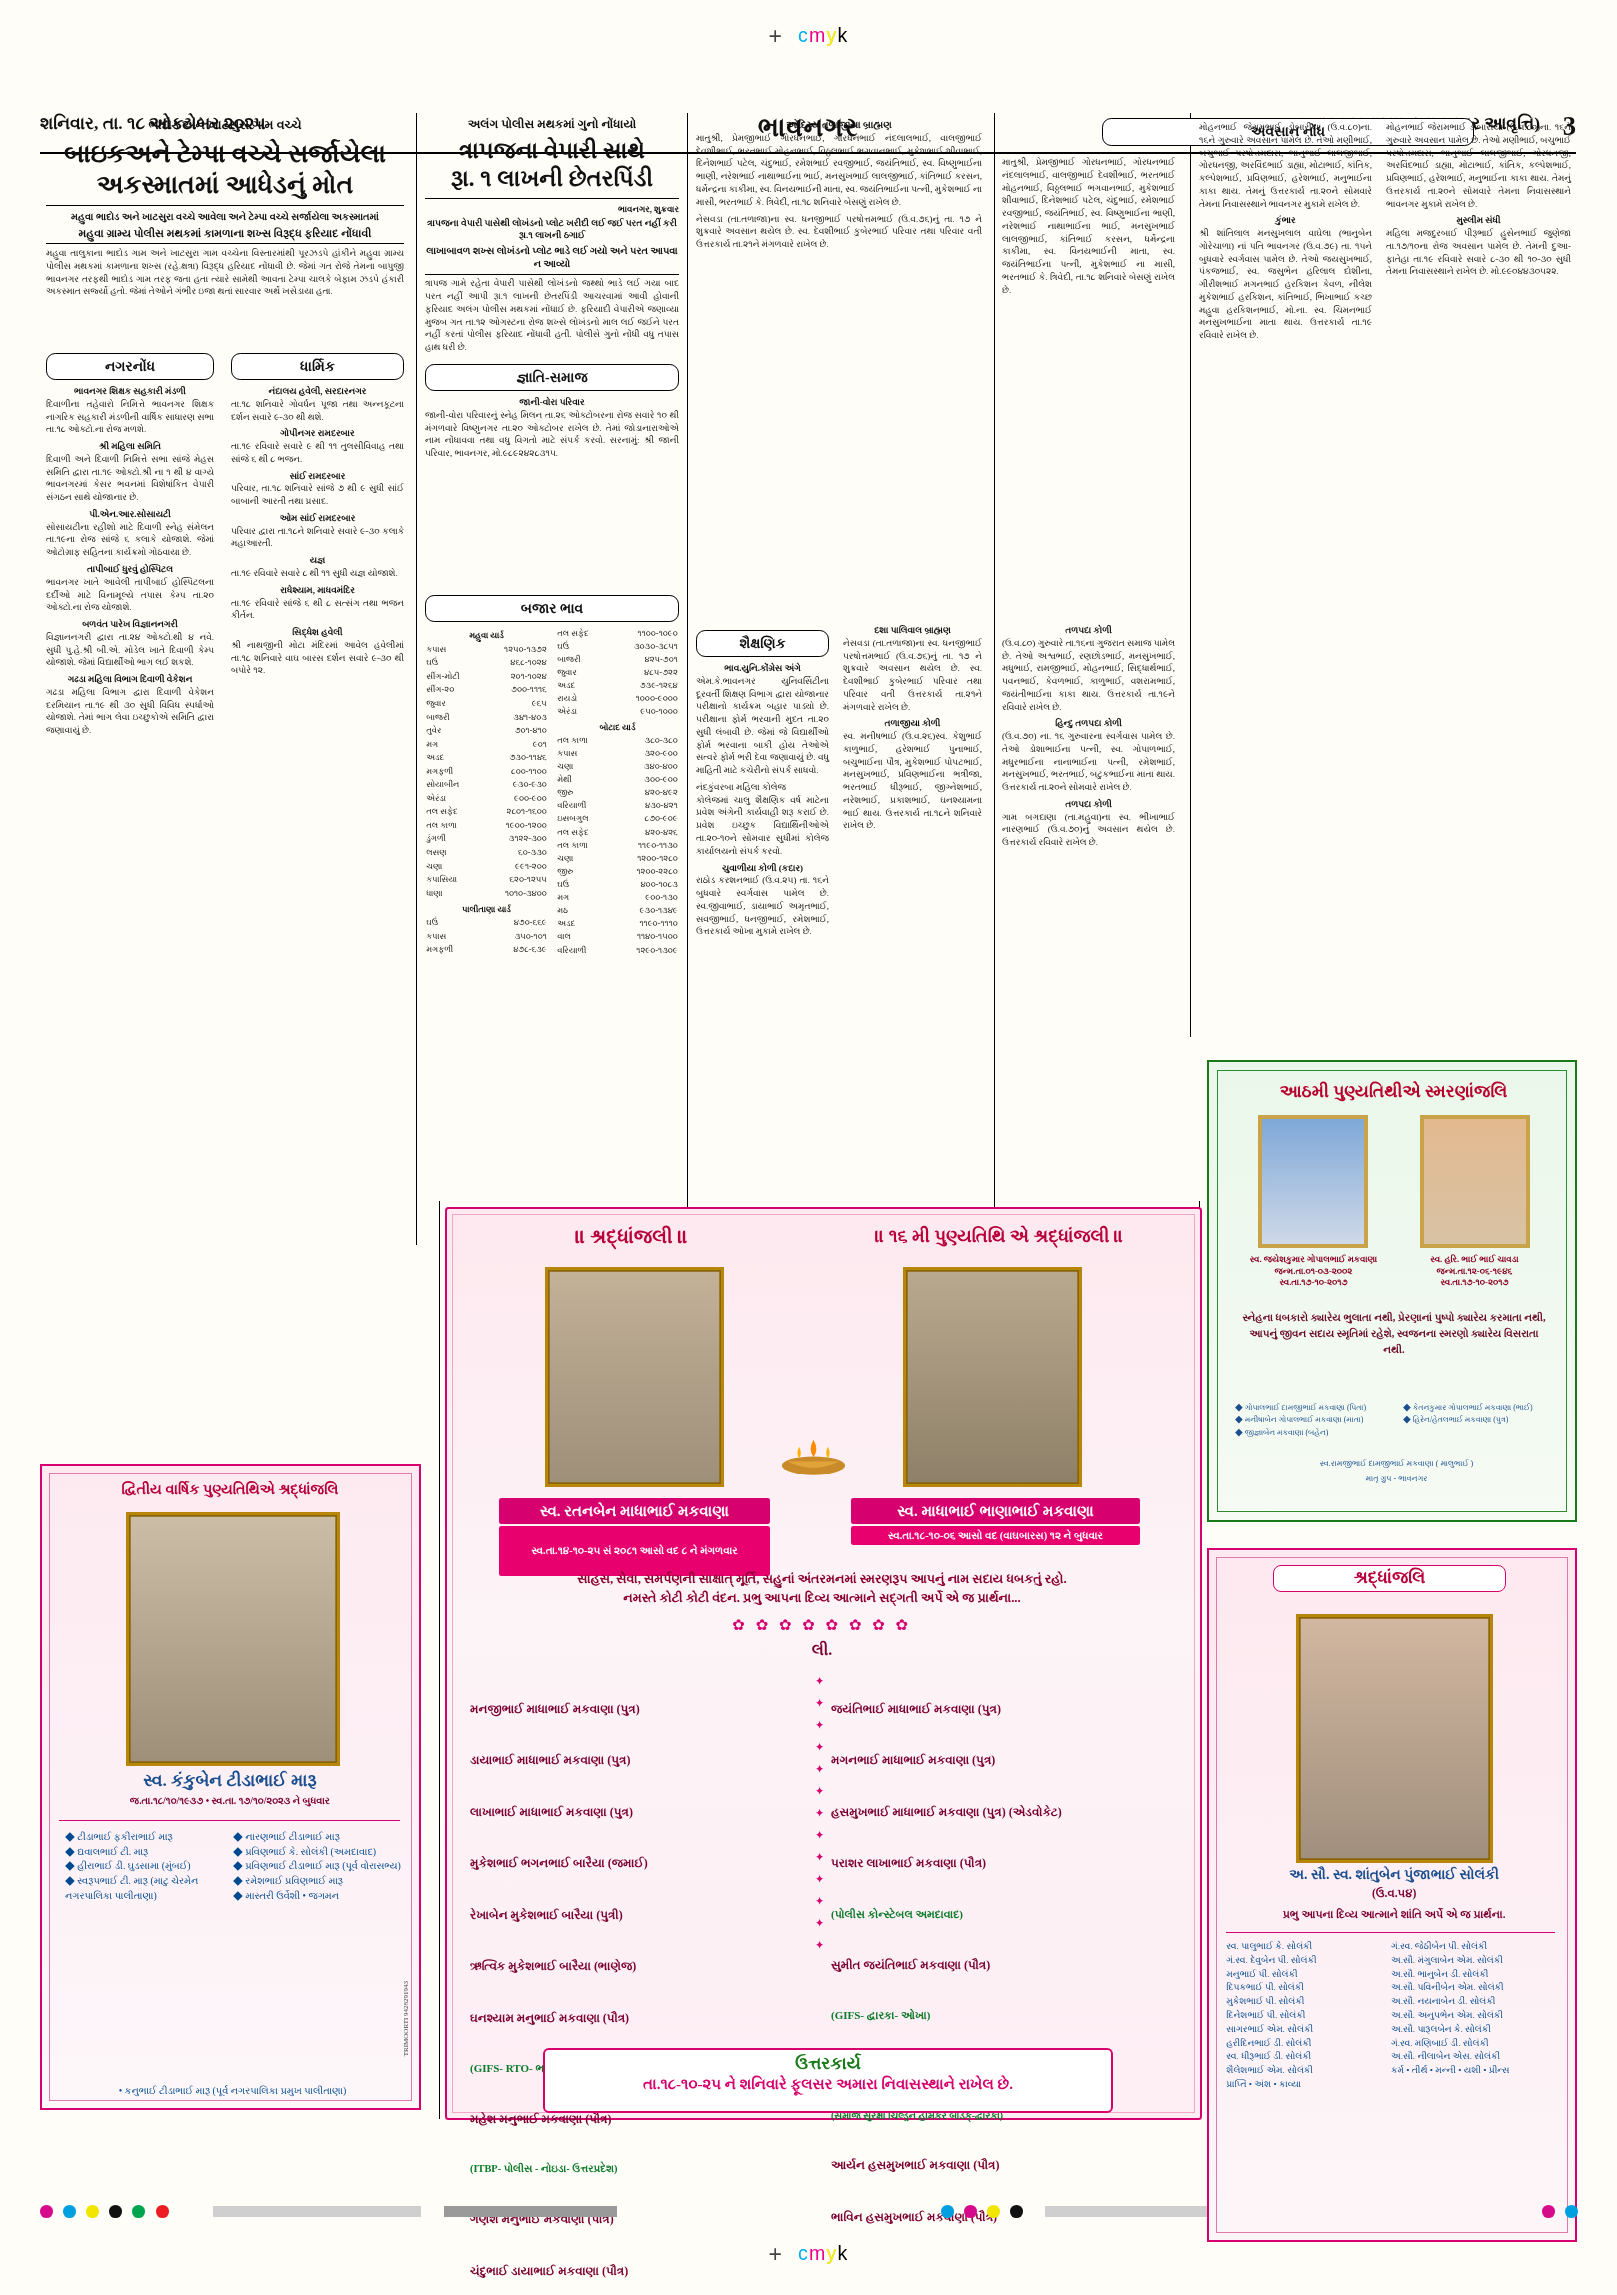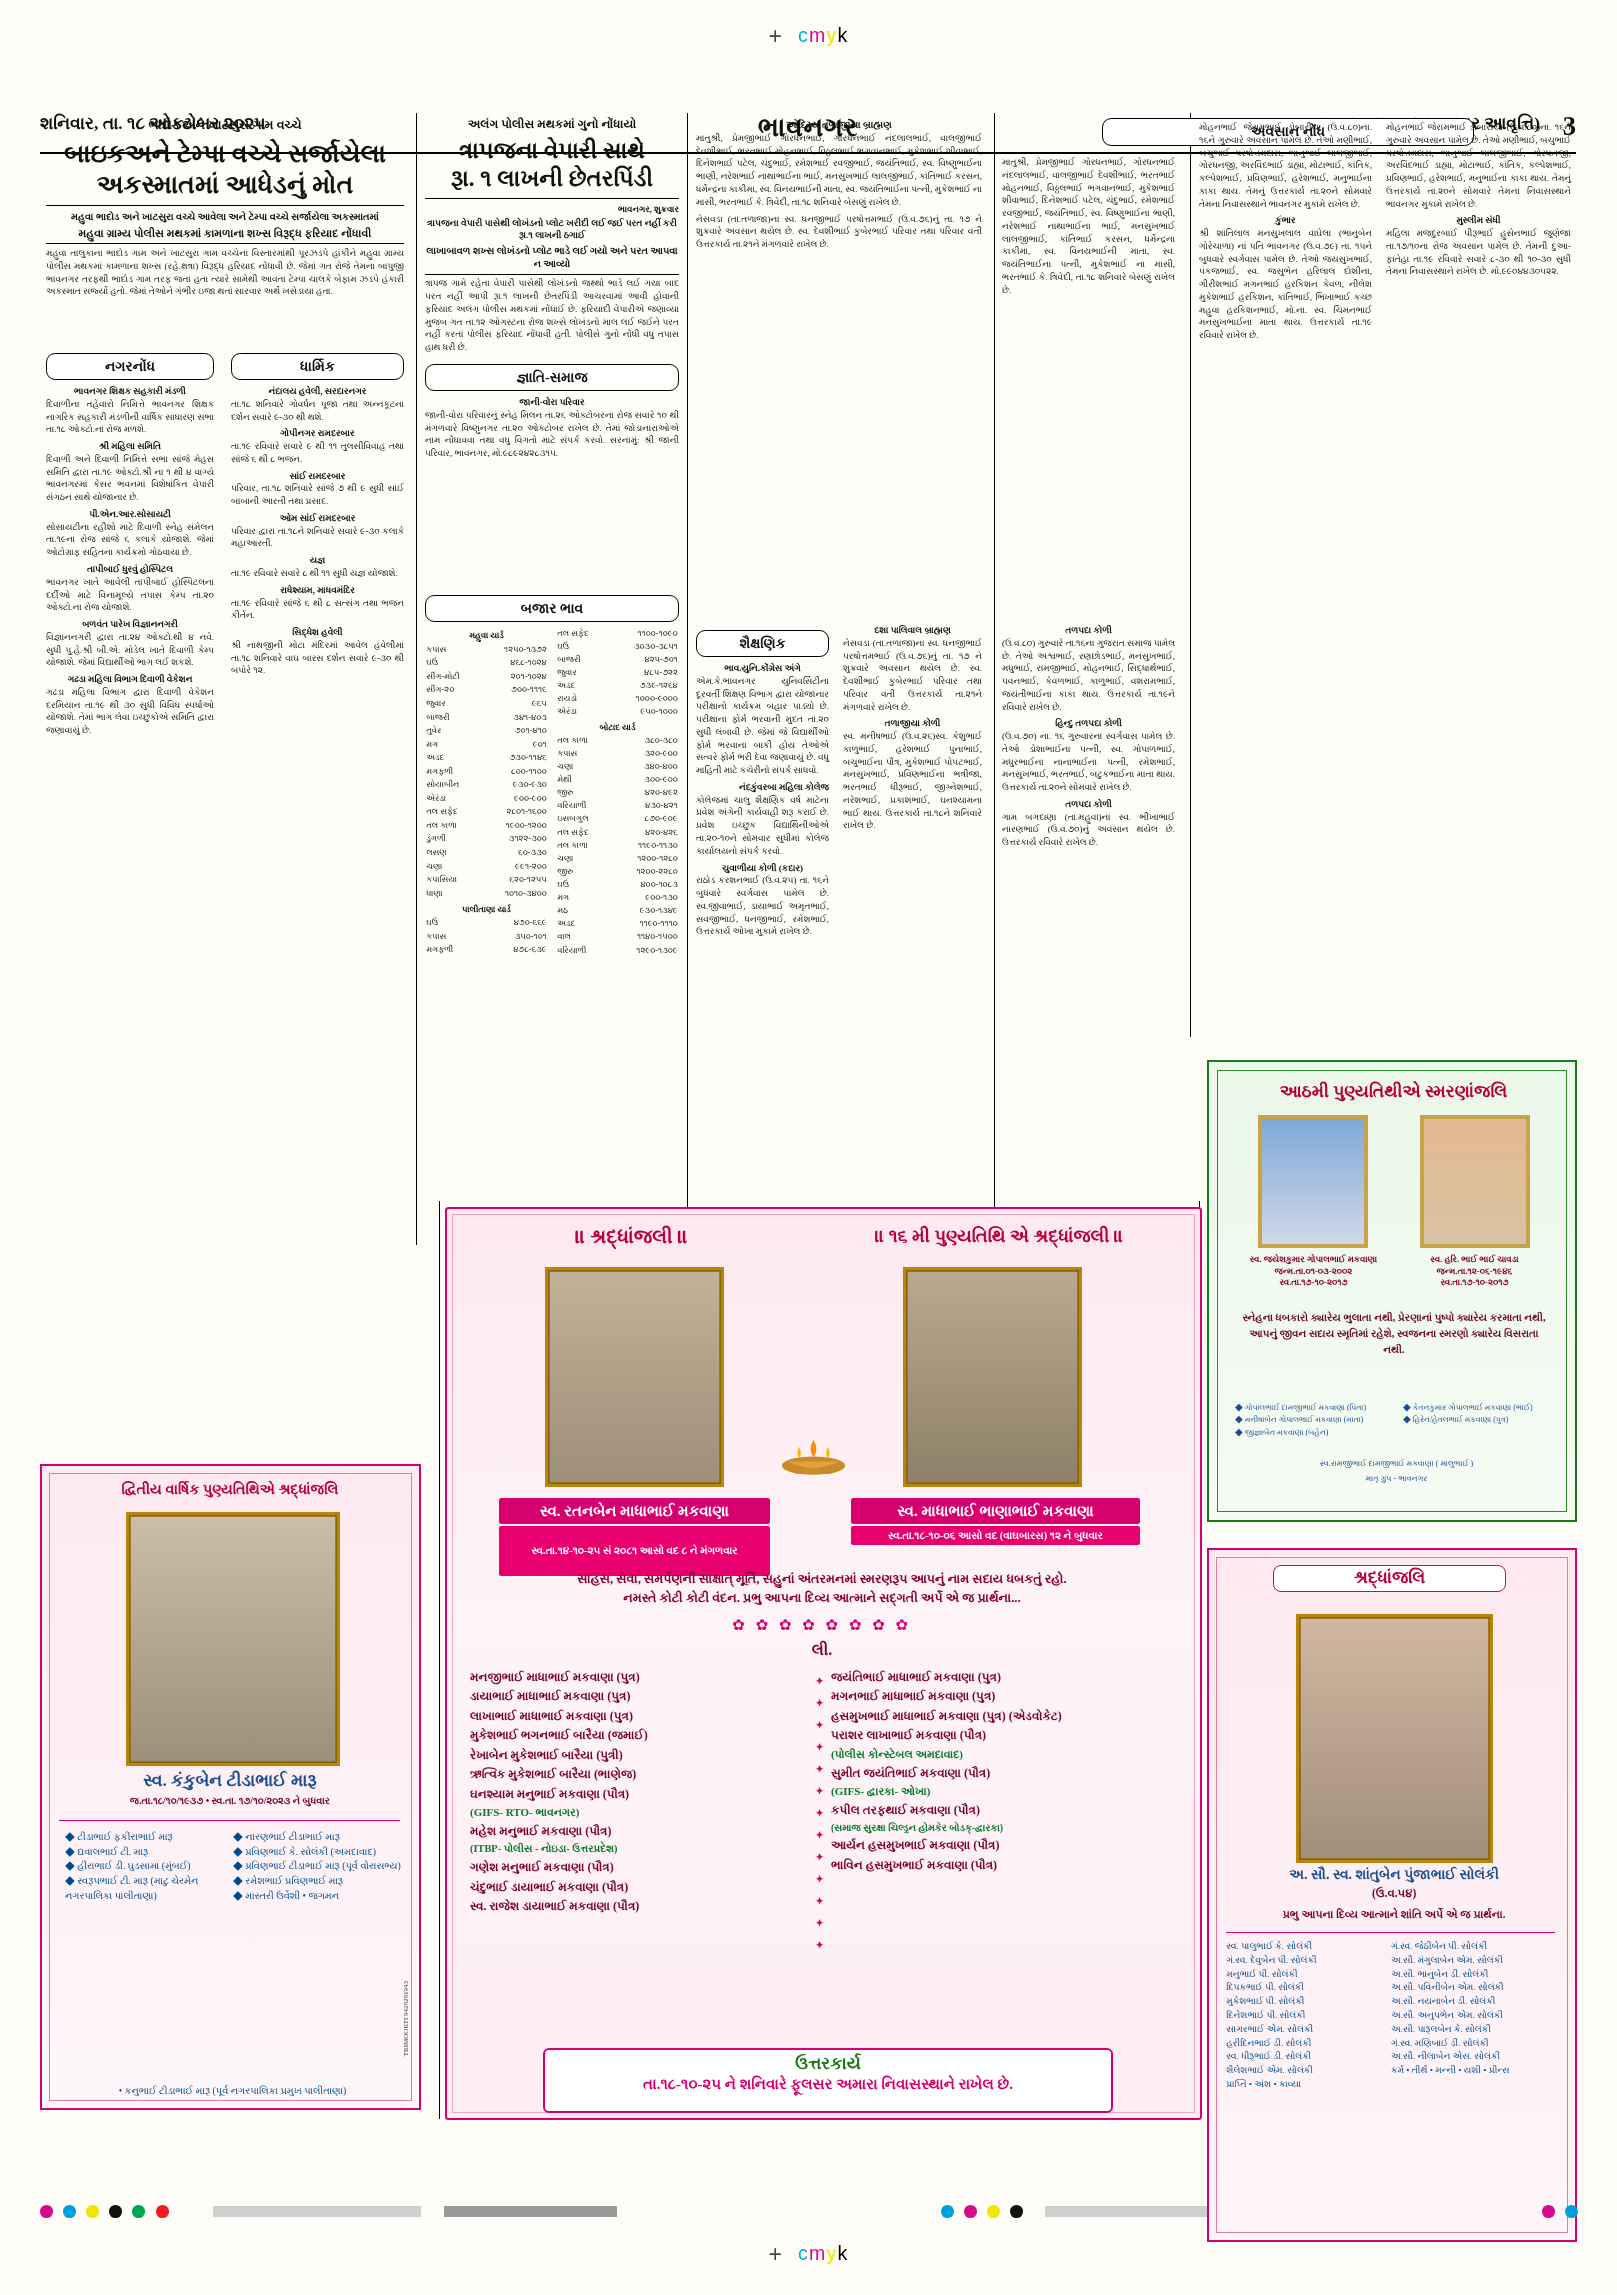--- a/index.html
+++ b/index.html
@@ -39,21 +39,21 @@
   .rates .sub{text-align:center;font-weight:bold;padding-top:2.9px;}
 
   .shrad-big{position:absolute;left:445px;top:1207px;width:757px;height:913px;
      background:linear-gradient(180deg,#fde9ef 0%,#fdf4f7 45%,#fdeef4 100%);
      border:2.9px solid #d6006e;border-radius:3.5px;box-sizing:border-box;}
   .shrad-big .inner{position:absolute;inset:5.2px;border:1.2px solid #f0a7c6;}
   .photo-frame{background:#fff;border:3.5px solid #b8860b;box-shadow:0 0 0 1.7px #8a6508 inset;}
   .ribbon{background:#d6006e;color:#fff;text-align:center;font-weight:bold;border-radius:2.3px;}
 
   .names-col{font-size:12px;line-height:1.62;color:#7a0030;font-weight:bold;}
-  .names-col div{white-space:nowrap;}
+  .names-col div{white-space:nowrap;margin-top:32px;}
 
   .uttar{position:absolute;left:543px;top:2048px;width:566px;height:61px;border:2.3px solid #d6006e;border-radius:5.8px;background:#fff;text-align:center;}
 
   
   .memo-left{position:absolute;left:40px;top:1464px;width:381px;height:646px;background:linear-gradient(180deg,#fdeaf1,#fdf7fa);border:2.3px solid #d6006e;box-sizing:border-box;}
   
   .memo-right{position:absolute;left:1207px;top:1548px;width:370px;height:694px;background:linear-gradient(180deg,#fde9ef,#fdf6f9);border:2.3px solid #d6006e;box-sizing:border-box;}
   
   .memo-rmid{position:absolute;left:1207px;top:1060px;width:370px;height:462px;background:linear-gradient(180deg,#eaf7ea,#f6fbf4);border:2.3px solid #1a7a1a;box-sizing:border-box;}
 
@@ -393,21 +393,21 @@
   <div class="col" style="left:696px;top:118px;width:286px;">
     <div style="font-weight:bold;text-align:center;font-size:9.8px;">ઓદિચ્ય તળાજીયા બ્રાહ્મણ</div>
     <p>માતુશ્રી, પ્રેમજીભાઈ ગોરધનભાઈ, ગોરધનભાઈ નંદલાલભાઈ, વાલજીભાઈ દેવશીભાઈ, ભરતભાઈ મોહનભાઈ, વિઠ્ઠલભાઈ ભગવાનભાઈ, મુકેશભાઈ શીવાભાઈ, દિનેશભાઈ પટેલ, ચંદુભાઈ, રમેશભાઈ રવજીભાઈ, જયંતિભાઈ, સ્વ. વિષ્ણુભાઈના ભાણી, નરેશભાઈ નાથાભાઈના ભાઈ, મનસુખભાઈ લાલજીભાઈ, કાંતિભાઈ કરસન, ધર્મેન્દ્રના કાકીમા, સ્વ. વિનયભાઈની માતા, સ્વ. જયંતિભાઈના પત્ની, મુકેશભાઈ ના માસી, ભરતભાઈ કે. ત્રિવેદી, તા.૧૮ શનિવારે બેસણું રાખેલ છે.</p>
     <p>નેસવડા (તા.તળાજા)ના સ્વ. ધનજીભાઈ પરષોત્તમભાઈ (ઉ.વ.૭૬)નું તા. ૧૭ ને શુક્રવારે અવસાન થયેલ છે. સ્વ. દેવશીભાઈ કુબેરભાઈ પરિવાર તથા પરિવાર વતી ઉત્તરકાર્ય તા.૨૧ને મંગળવારે રાખેલ છે.</p>
   </div>
 
   <div class="col" style="left:696px;top:624px;width:133px;">
     <div class="banner">શૈક્ષણિક</div>
     <div style="font-weight:bold;text-align:center;">ભાવ.યુનિ.કોંગ્રેસ અંગે</div>
     <p>એમ.કે.ભાવનગર યુનિવર્સિટીના દૂરવર્તી શિક્ષણ વિભાગ દ્વારા યોજાનાર પરીક્ષાનો કાર્યક્રમ બહાર પાડ્યો છે. પરીક્ષાના ફોર્મ ભરવાની મુદત તા.૨૦ સુધી લંબાવી છે. જેમાં જે વિદ્યાર્થીઓ ફોર્મ ભરવાના બાકી હોય તેઓએ સત્વરે ફોર્મ ભરી દેવા જણાવાયું છે. વધુ માહિતી માટે કચેરીનો સંપર્ક સાધવો.</p>
-    <div style="font-weight:bold;text-align:right;">નંદકુંવરબા મહિલા કોલેજ</div>
+    <div style="font-weight:normal;text-align:left;">નંદકુંવરબા મહિલા કોલેજ</div>
     <p>કોલેજમાં ચાલુ શૈક્ષણિક વર્ષ માટેના પ્રવેશ અંગેની કાર્યવાહી શરૂ કરાઈ છે. પ્રવેશ ઇચ્છુક વિદ્યાર્થિનીઓએ તા.૨૦-૧૦ને સોમવાર સુધીમાં કોલેજ કાર્યાલયનો સંપર્ક કરવો.</p>
     <div style="font-weight:bold;text-align:center;margin-top:3.5px;">ચુવાળીયા કોળી (કદાર)</div>
     <p>રાઠોડ કરશનભાઈ (ઉ.વ.૨૫) તા. ૧૬ને બુધવારે સ્વર્ગવાસ પામેલ છે. સ્વ.જીવાભાઈ, ડાયાભાઈ અમૃતભાઈ, સવજીભાઈ, ધનજીભાઈ, રમેશભાઈ, ઉત્તરકાર્ય ઓખા મુકામે રાખેલ છે.</p>
   </div>
 
   <div class="col" style="left:843px;top:624px;width:139px;">
     <div style="font-weight:bold;text-align:center;">દશા પાલિવાલ બ્રાહ્મણ</div>
     <p>નેસવડા (તા.તળાજા)ના સ્વ. ધનજીભાઈ પરષોત્તમભાઈ (ઉ.વ.૭૬)નું તા. ૧૭ ને શુક્રવારે અવસાન થયેલ છે. સ્વ. દેવશીભાઈ કુબેરભાઈ પરિવાર તથા પરિવાર વતી ઉત્તરકાર્ય તા.૨૧ને મંગળવારે રાખેલ છે.</p>
     <div style="font-weight:bold;text-align:center;">તળાજીયા કોળી</div>
     <p>સ્વ. મનીષભાઈ (ઉ.વ.૨૬)સ્વ. કેશુભાઈ કાળુભાઈ, હરેશભાઈ પુનાભાઈ, બચુભાઈના પૌત્ર, મુકેશભાઈ પોપટભાઈ, મનસુખભાઈ, પ્રવિણભાઈના ભત્રીજા, ભરતભાઈ ધીરૂભાઈ, જીગ્નેશભાઈ, નરેશભાઈ, પ્રકાશભાઈ, ઘનશ્યામના ભાઈ થાય. ઉત્તરકાર્ય તા.૧૮ને શનિવારે રાખેલ છે.</p>

